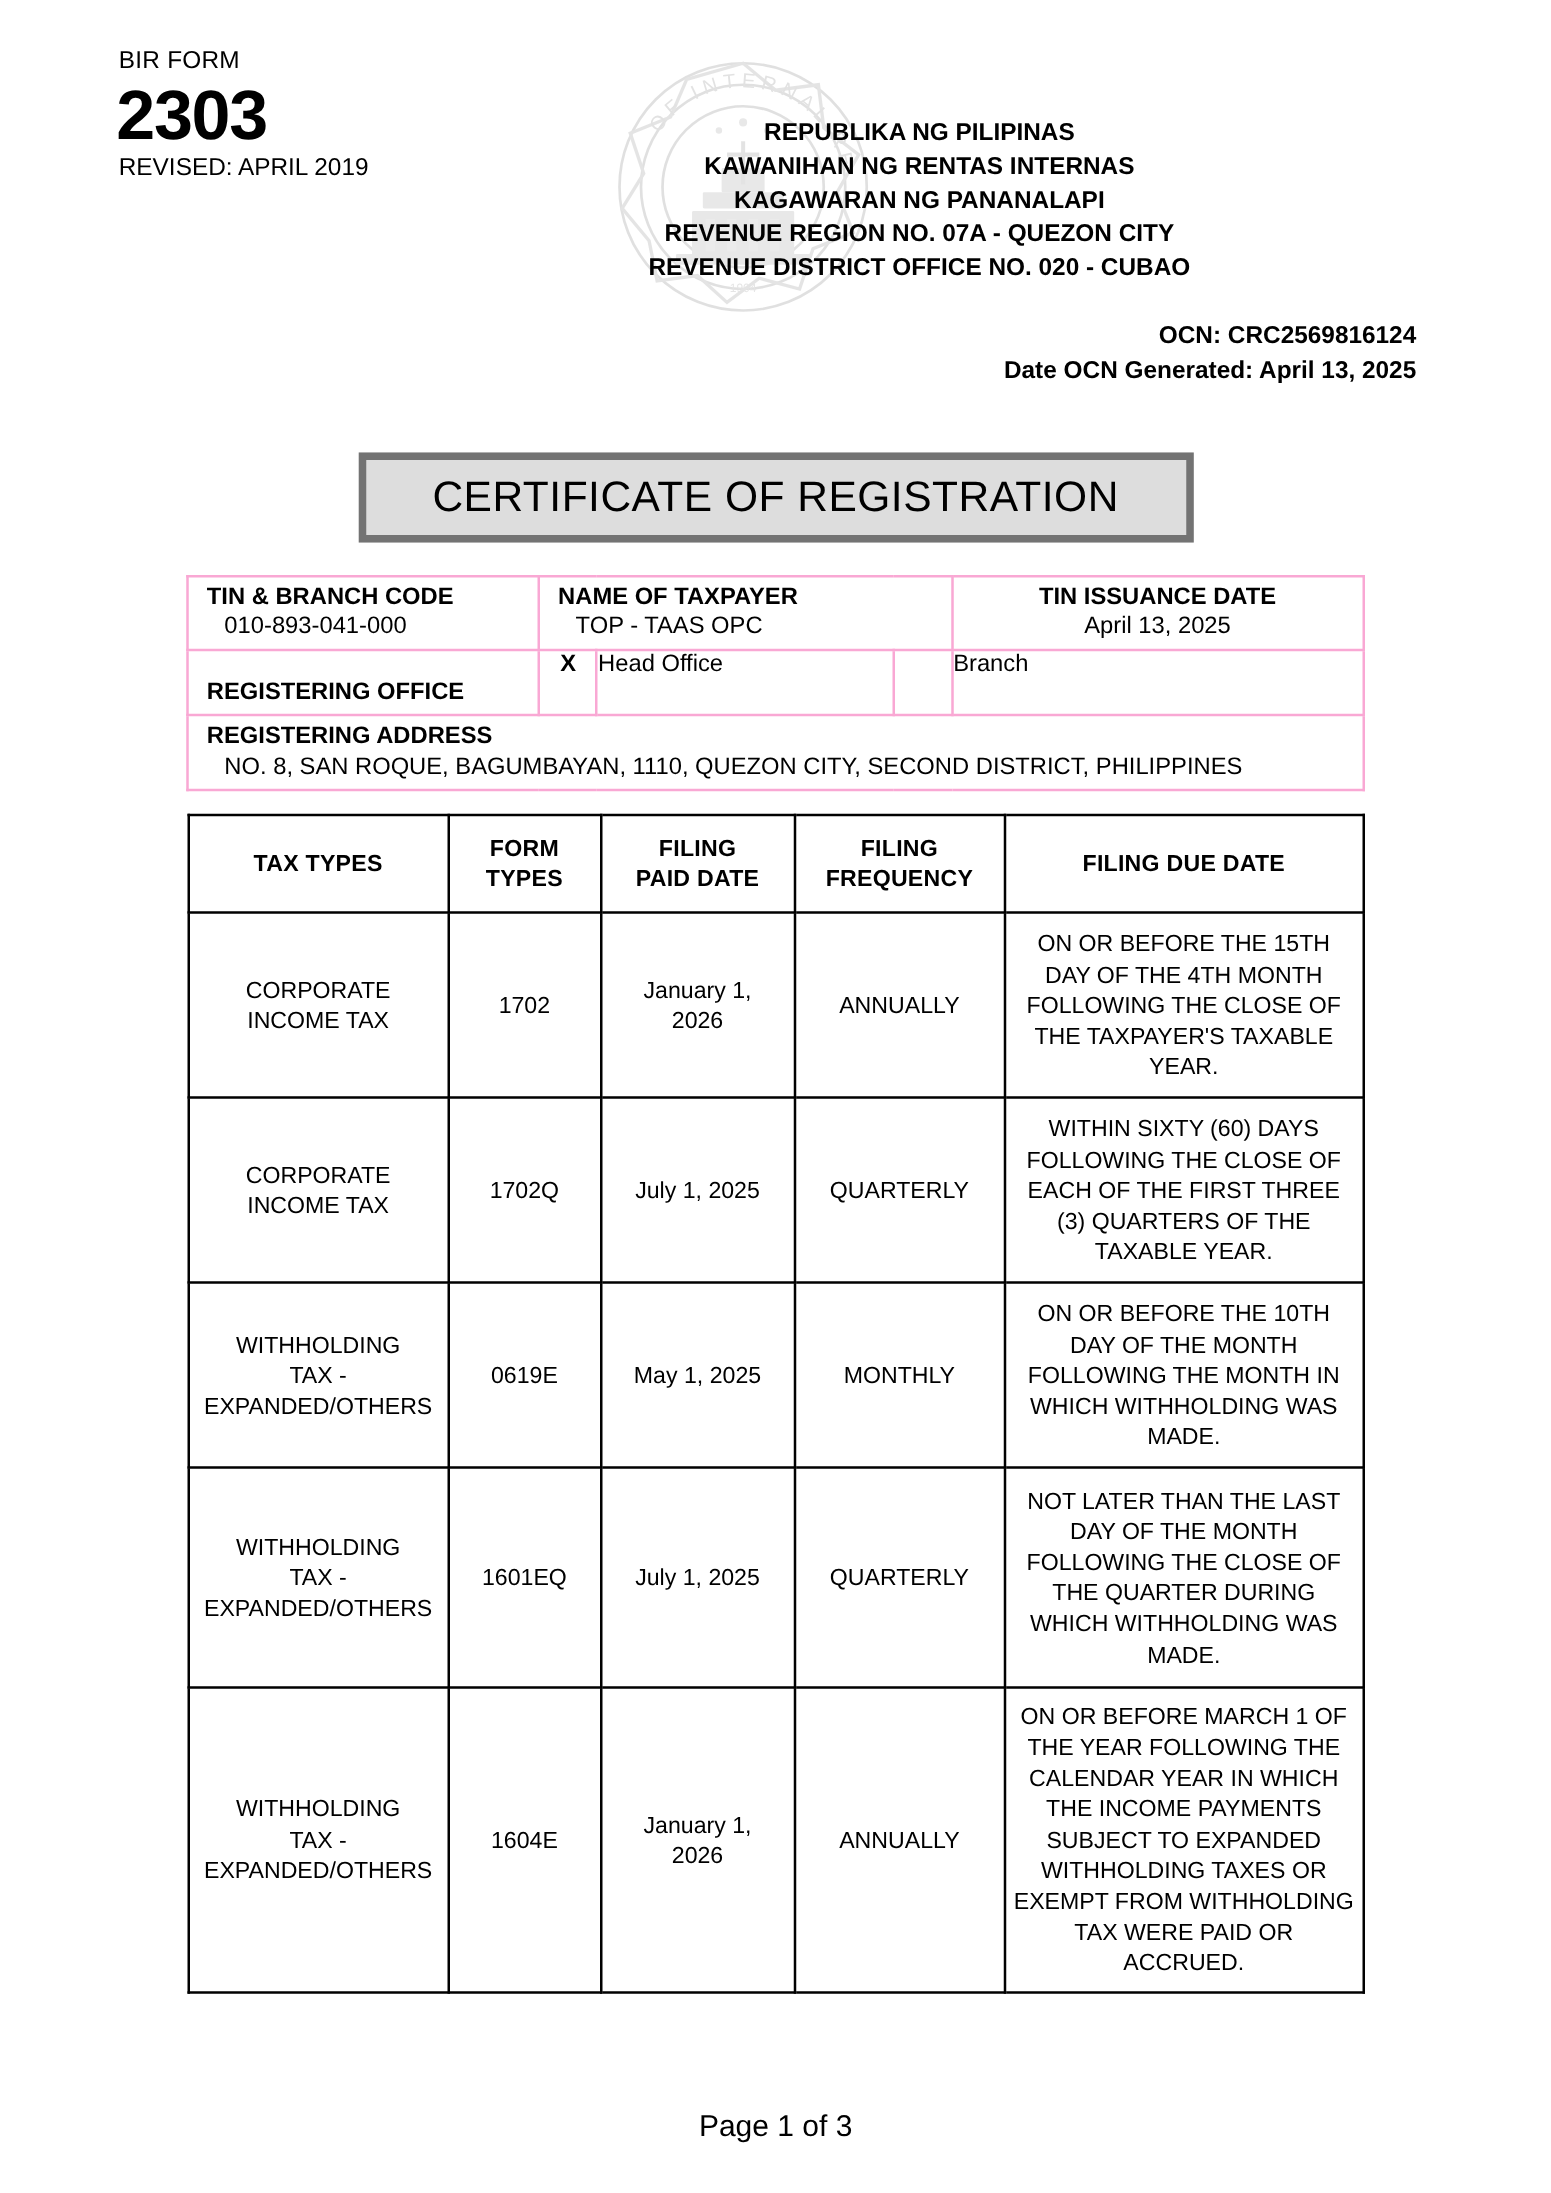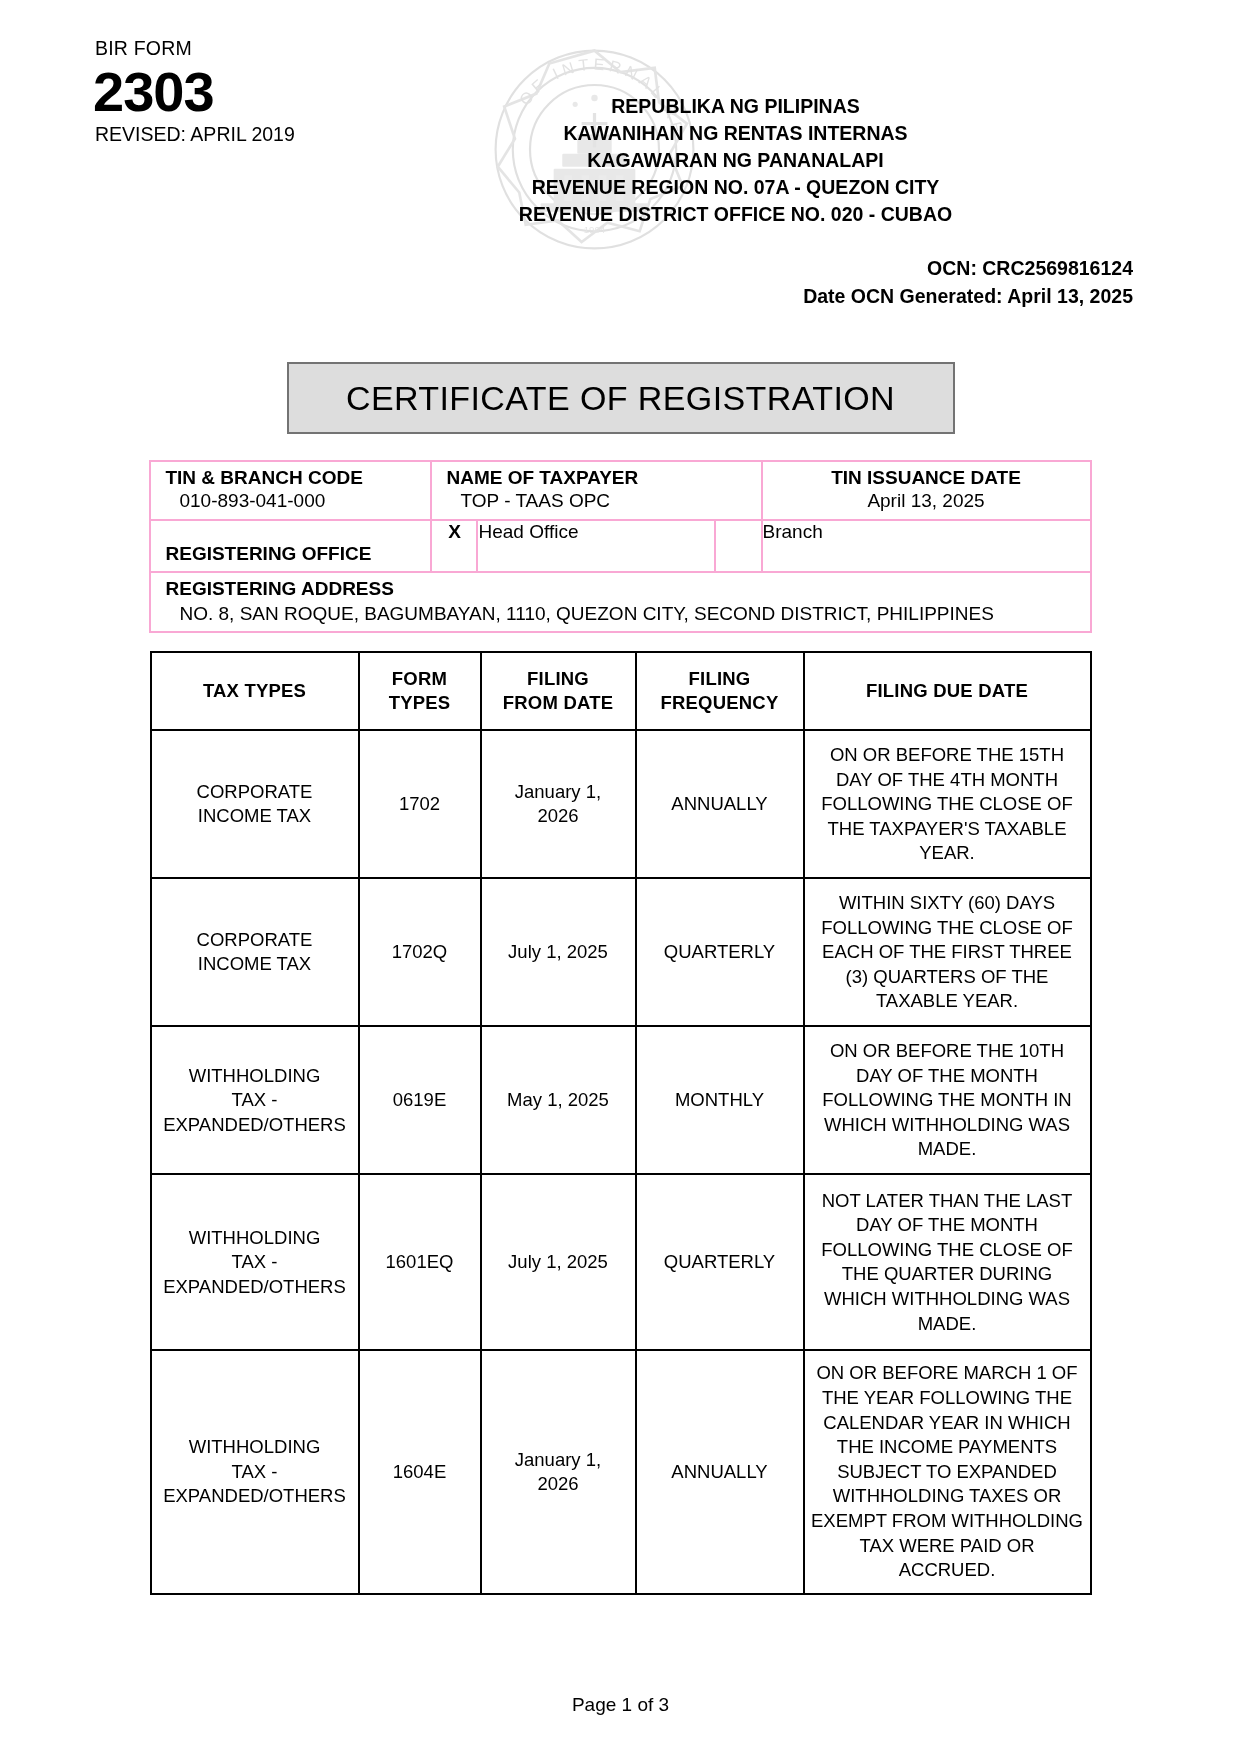--- a/index.html
+++ b/index.html
@@ -90,21 +90,21 @@
     position: relative;
     z-index: 2;
     display: flex;
     justify-content: center;
     margin-top: 52px;
   }
   .cert-title {
     width: 668px;
     height: 72px;
     background: #dddddd;
-    border: 2px solid #737373;
+    border: 6px solid #737373;
     display: flex;
     align-items: center;
     justify-content: center;
     font-size: 34px;
     letter-spacing: 0.4px;
   }
 
   
   .info-table {
     position: relative;
@@ -188,21 +188,21 @@
   .col-due   { width: 287px; }
   .due-cell { padding: 12px 14px; }
 
   
   .footer {
     position: absolute;
     left: 0;
     right: 0;
     bottom: 38px;
     text-align: center;
-    font-size: 19px;
+    font-size: 24px;
     z-index: 2;
   }
 </style>
 </head>
 <body>
 
 <div class="page">
 
   <div class="seal-watermark">
     <svg viewBox="0 0 200 200" width="215" height="215" aria-hidden="true">
@@ -326,21 +326,21 @@
     </colgroup>
     <thead>
       <tr>
         <th>TAX TYPES</th>
         <th>
           <div>FORM</div>
           <div>TYPES</div>
         </th>
         <th>
           <div>FILING</div>
-          <div>FROM DATE</div>
+          <div>PAID DATE</div>
         </th>
         <th>
           <div>FILING</div>
           <div>FREQUENCY</div>
         </th>
         <th>FILING DUE DATE</th>
       </tr>
     </thead>
     <tbody>
       <tr style="height:148px">

